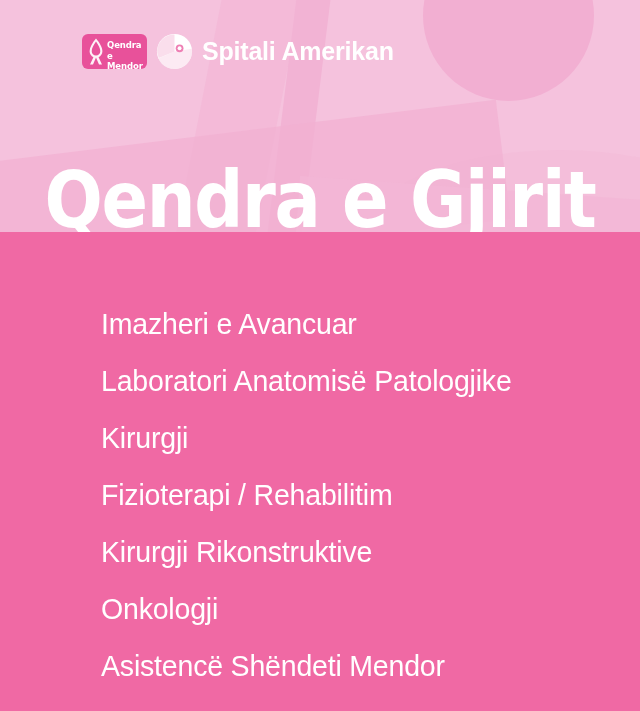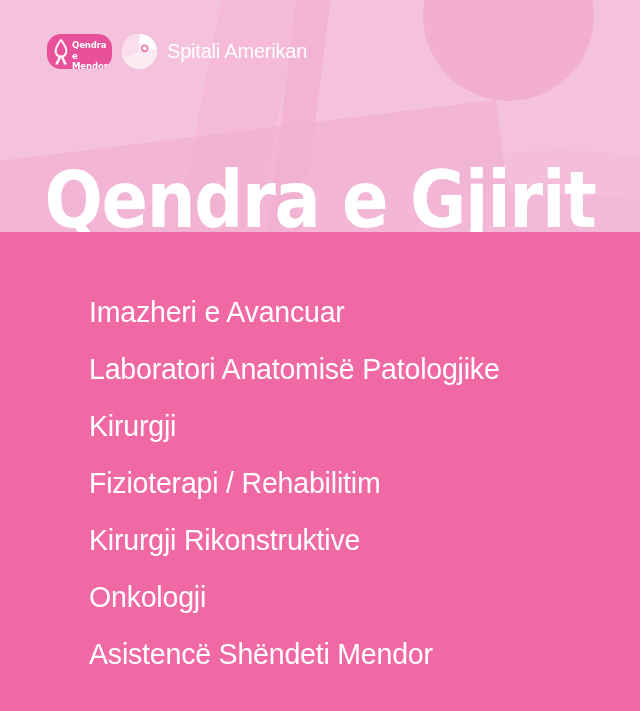--- a/index.html
+++ b/index.html
@@ -117,24 +117,25 @@
     align-items: center;
     gap: 9px;
     z-index: 5;
   }
 
   .qg-badge {
     position: relative;
     width: 65px;
     height: 35px;
     background: #e8519a;
-    border-radius: 14px;
+    border-radius: 6px;
     display: flex;
     align-items: center;
     overflow: hidden;
+    margin-left: 35px;
   }
 
   .qg-ribbon {
     position: absolute;
     left: 3px;
     top: 3px;
     width: 22px;
     height: 29px;
   }
 
@@ -152,22 +153,22 @@
   }
 
   .sa-mark {
     width: 37px;
     height: 37px;
     flex: none;
   }
 
   .sa-wordmark {
     color: #ffffff;
-    font-size: 20px;
-    font-weight: normal;
+    font-size: 25px;
+    font-weight: bold;
     letter-spacing: -0.2px;
     white-space: nowrap;
     font-family: "Liberation Sans", sans-serif;
   }
 
   
   .poster-title {
     position: absolute;
     left: 0;
     top: 100px;
@@ -190,21 +191,21 @@
     position: absolute;
     left: 0;
     top: 232px;
     width: 640px;
     height: 479px;
     background: #f069a4;
   }
 
   .service-list {
     list-style: none;
-    margin: 0;
+    margin: 12px;
     padding: 51px 0 0 89px;
   }
 
   .service-item {
     color: #ffffff;
     font-family: "Liberation Sans", "DejaVu Sans", sans-serif;
     font-size: 30px;
     font-weight: normal;
     line-height: 57px;
     letter-spacing: -0.2px;

